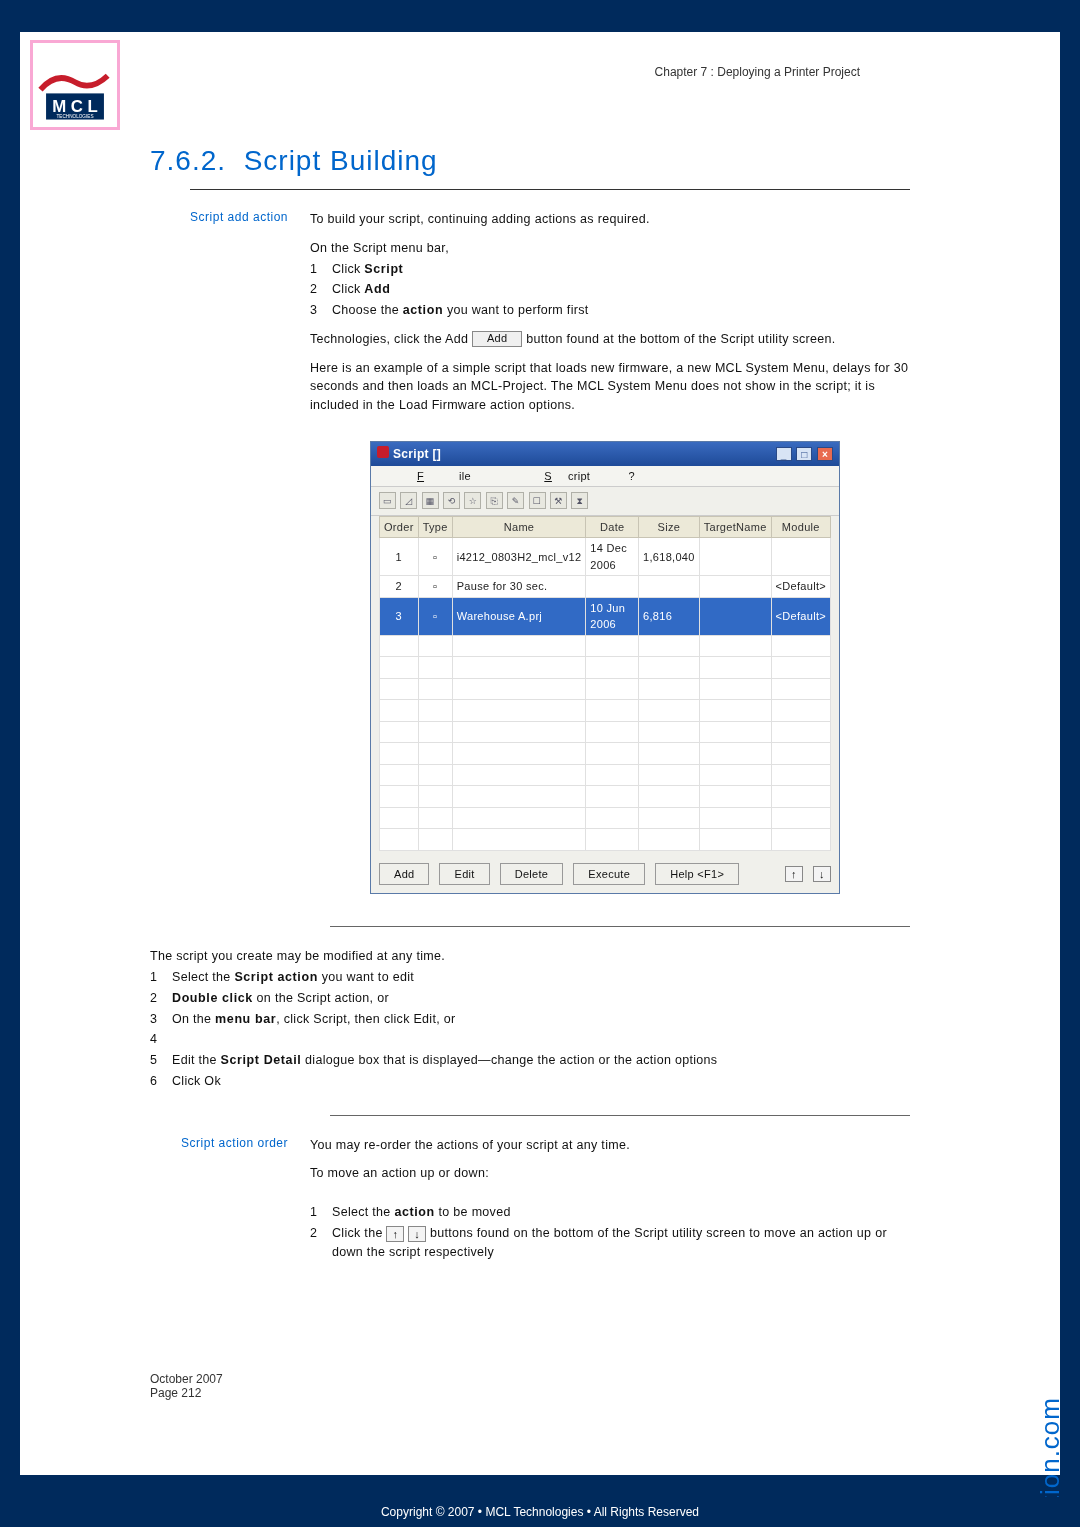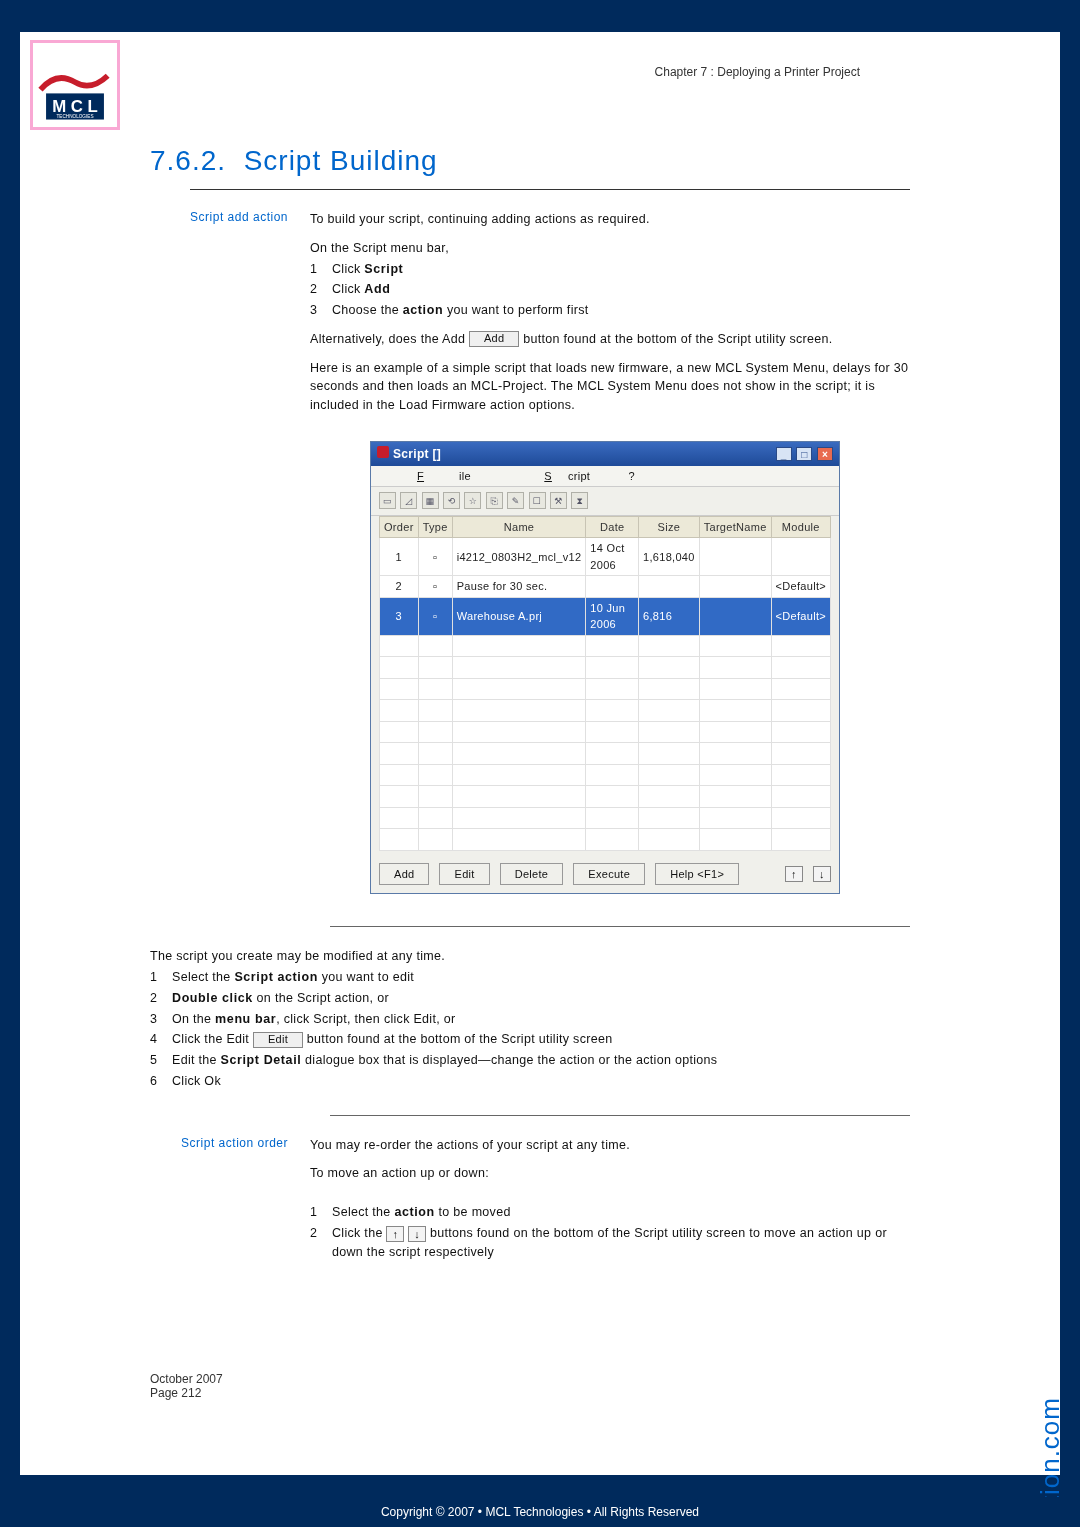--- a/index.html
+++ b/index.html
@@ -284,21 +284,21 @@
             <li>
               <span class="num">2</span>
               <span>Click <span class="bold">Add</span></span>
             </li>
             <li>
               <span class="num">3</span>
               <span>Choose the <span class="bold">action</span> you want to perform first</span>
             </li>
           </ol>
         <p style="margin-top:10px;">
-          <span>Alternatively, does the Add </span>
+          <span>Technologies, click the Add </span>
           <span class="inline-btn">Add</span>
           <span> button found at the bottom of the Script utility screen.</span>
         </p>
         <p>Here is an example of a simple script that loads new firmware, a new MCL System Menu, delays for 30 seconds and then loads an MCL-Project. The MCL System Menu does not show in the script; it is included in the Load Firmware action options.</p>
 
         <div class="win">
           <div class="win-title">
             <span><span style="background:#c71d2b;display:inline-block;width:12px;height:12px;border-radius:2px;margin-right:4px;"></span><span>Script []</span></span>
             <span class="ctrls">
               <span>_</span>
@@ -334,21 +334,21 @@
                     <th>Size</th>
                     <th>TargetName</th>
                     <th>Module</th>
                   </tr>
                 </thead>
               <tbody id="win-tbody">
                   <tr>
                     <td class="c" style="width: 32px;">1</td>
                     <td class="c" style="width: 32px;">▫</td>
                     <td>i4212_0803H2_mcl_v12</td>
-                    <td style="width: 78px;">14 Oct 2006</td>
+                    <td style="width: 78px;">14 Dec 2006</td>
                     <td style="width: 60px;">1,618,040</td>
                     <td style="width: 70px;"></td>
                     <td style="width: 58px;"></td>
                   </tr>
                   <tr>
                     <td class="c" style="width: 32px;">2</td>
                     <td class="c" style="width: 32px;">▫</td>
                     <td>Pause for 30 sec.</td>
                     <td style="width: 78px;"></td>
                     <td style="width: 60px;"></td>
@@ -484,21 +484,20 @@
             <li>
               <span class="num">2</span>
               <span><span class="bold">Double click</span> on the Script action, or</span>
             </li>
             <li>
               <span class="num">3</span>
               <span>On the <span class="bold">menu bar</span>, click Script, then click Edit, or</span>
             </li>
             <li>
               <span class="num">4</span>
-              <span>Click the Edit <span class="inline-btn">Edit</span> button found at the bottom of the Script utility screen</span>
             </li>
             <li>
               <span class="num">5</span>
               <span>Edit the <span class="bold">Script Detail</span> dialogue box that is displayed—change the action or the action options</span>
             </li>
             <li>
               <span class="num">6</span>
               <span>Click Ok</span>
             </li>
           </ol>

